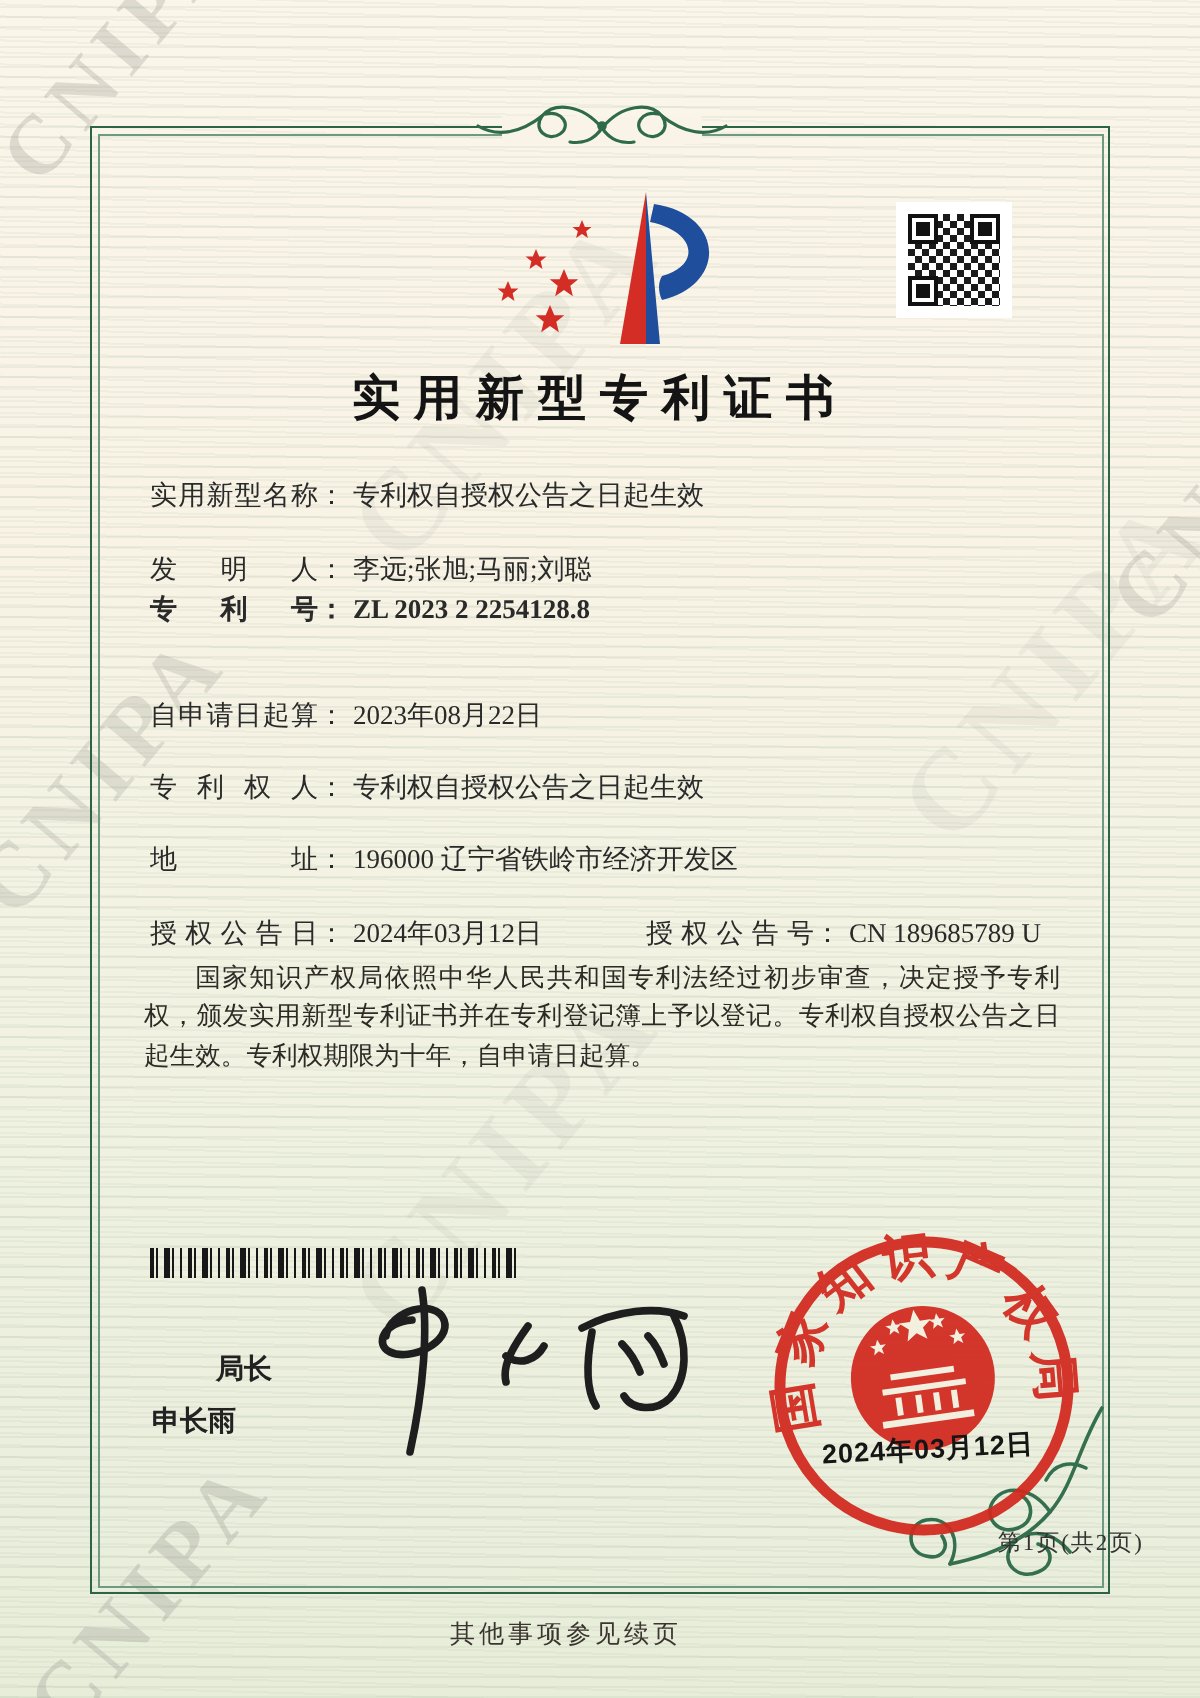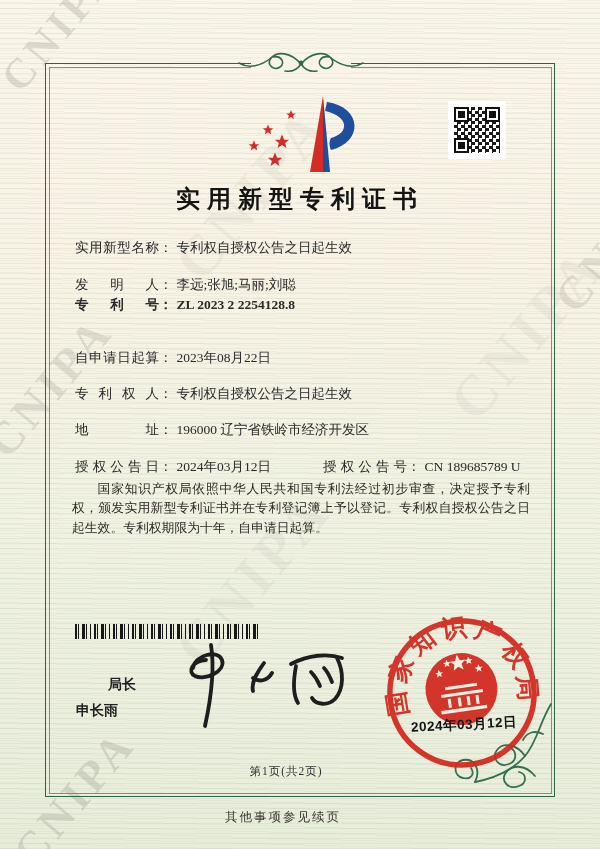--- a/index.html
+++ b/index.html
@@ -48,21 +48,21 @@
   }
   .director-title{position:absolute;left:76px;top:676px;font-size:14px;font-weight:bold;font-family:"Liberation Sans","DejaVu Sans",sans-serif;color:#222;margin-left:32px;}
   .director-name{position:absolute;left:76px;top:702px;font-size:14px;font-weight:bold;font-family:"Liberation Sans","DejaVu Sans",sans-serif;color:#222;}
   .signature{position:absolute;left:165px;top:638px;}
   .seal{position:absolute;left:378px;top:609px;transform:rotate(-8deg);opacity:.93;}
   .seal-date{
     position:absolute;left:396px;top:716px;width:136px;text-align:center;
     font-size:13.5px;font-weight:bold;color:#151515;transform:rotate(-3deg);
     font-family:"Liberation Sans","DejaVu Sans",sans-serif;letter-spacing:.5px;
   }
-  .page-info{position:absolute;left:0;right:28px;top:764px;text-align:center;font-size:11.5px;letter-spacing:1px;color:#333;}
+  .page-info{position:absolute;left:0;right:28px;top:764px;text-align:right;font-size:11.5px;letter-spacing:1px;color:#333;}
   .cont-note{position:absolute;left:0;right:34px;top:809px;text-align:center;font-size:12.5px;letter-spacing:2px;color:#3a352e;}
   .ornament-top{position:absolute;left:235px;top:48px;}
   .flourish{position:absolute;left:447px;top:690px;}
 </style>
 </head>
 <body>
 
 <div class="page">
 
   <div class="wm" style="left:-18px;top:2px;font-size:42px;opacity:.26;">CNIPA</div>

